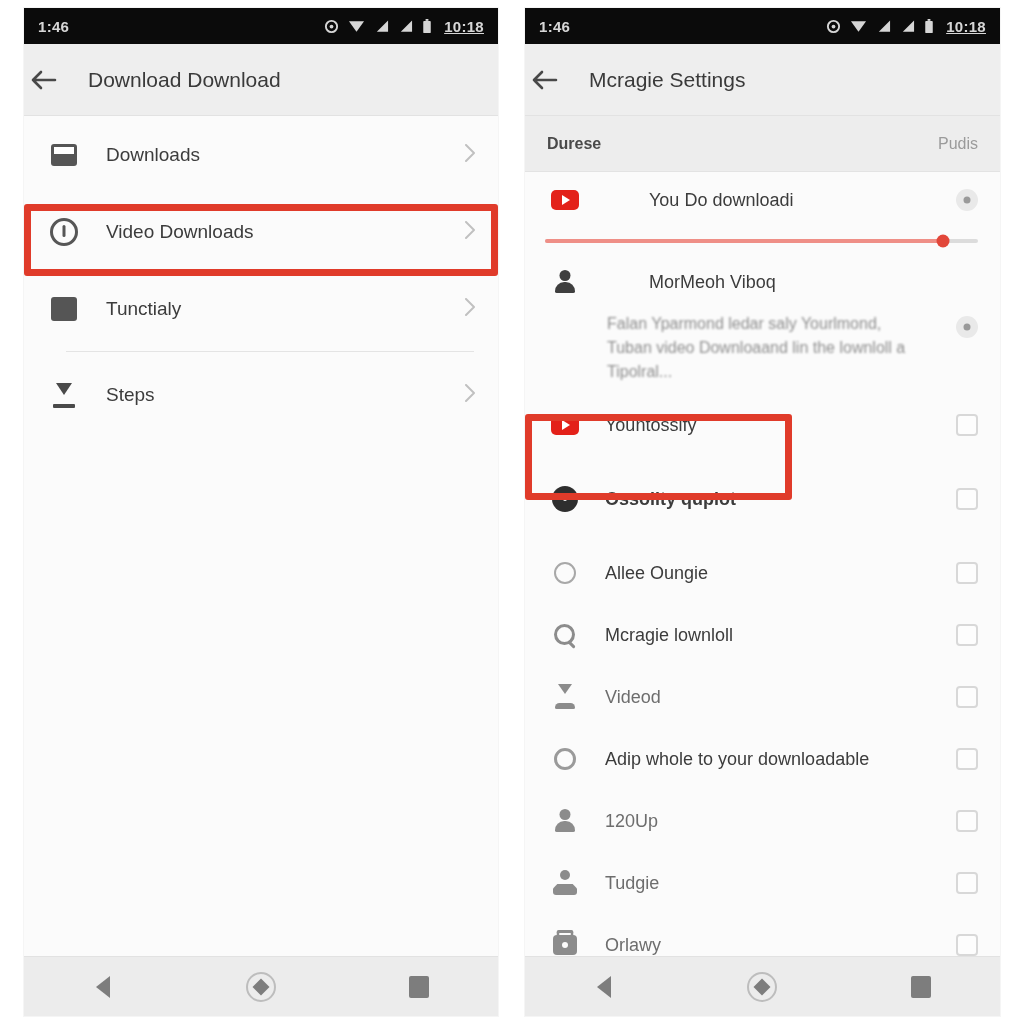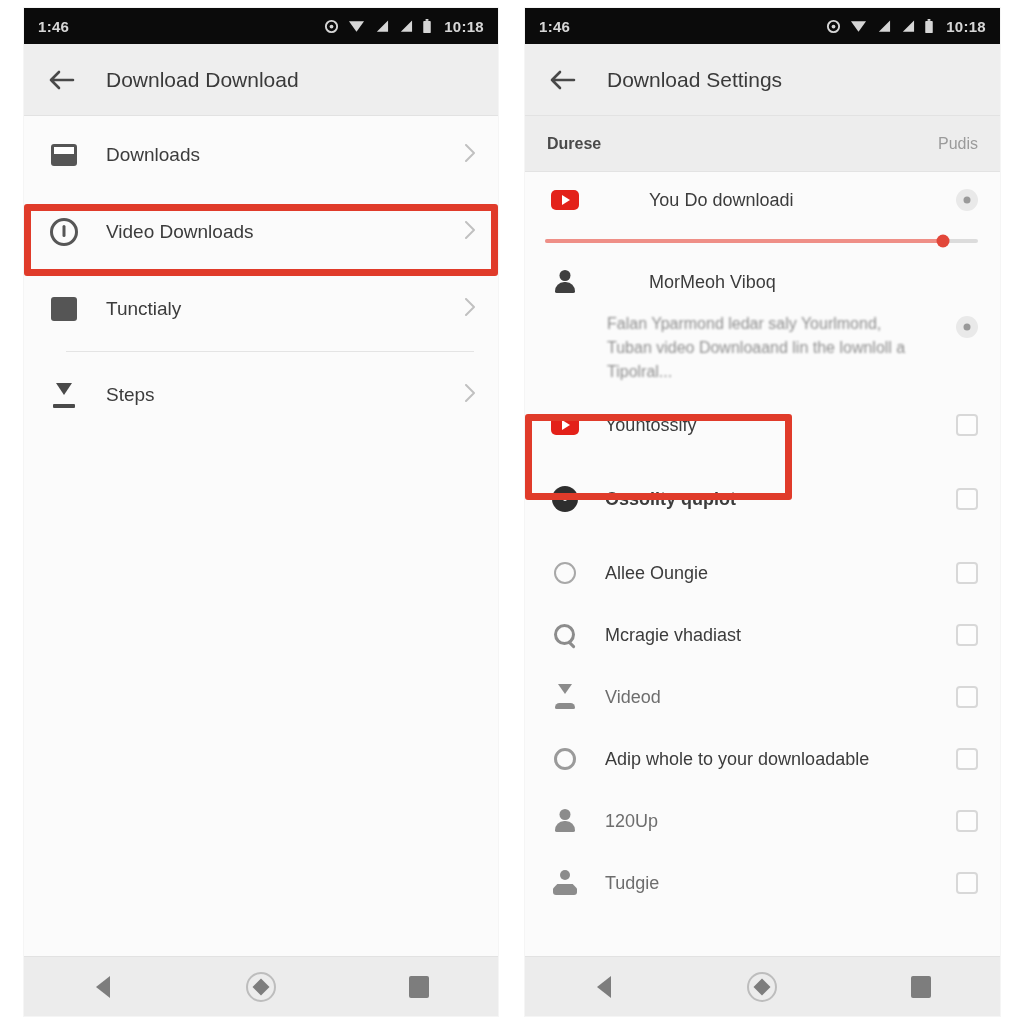--- a/index.html
+++ b/index.html
@@ -38,31 +38,31 @@
     font-size: 15px;
     letter-spacing: .3px;
     flex: 0 0 auto;
   }
   .sb-left { font-weight: 600; opacity: .92; }
   .sb-right {
     margin-left: auto;
     display: flex;
     align-items: center;
     gap: 9px;
+    text-decoration: underline;
   }
   .sb-ic { display: block; opacity: .92; }
   .sb-time { font-size: 15px; font-weight: 600; opacity: .92; margin-left: 3px; }
 
   
   .appbar {
     height: 72px;
     background: #eeeeee;
     display: flex;
     align-items: center;
-    padding-left: 18px;
     flex: 0 0 auto;
     border-bottom: 1px solid #e2e2e2;
   }
   .back-arrow {
     width: 40px; height: 40px;
     display: flex; align-items: center; justify-content: center;
     flex: 0 0 auto;
   }
   .appbar-title {
     font-size: 21px;
@@ -453,21 +453,21 @@
         <span class="sb-time">10:18</span>
       </span>
     </div>
 
     <div class="appbar">
       <span class="back-arrow">
         <svg width="26" height="20" viewBox="0 0 26 20">
             <path d="M10 2 L2 10 L10 18 M2 10 L24 10" fill="none" stroke="#484848" stroke-width="2.6" stroke-linecap="round" stroke-linejoin="round"></path>
           </svg>
       </span>
-      <span class="appbar-title">Download Settings</span>
+      <span class="appbar-title">Mcragie Settings</span>
     </div>
 
     <div class="section">
       <span class="section-left">Durese</span>
       <span class="section-right">Pudis</span>
     </div>
 
     <div class="list">
 
       <div class="row rrow tall">
@@ -516,21 +516,21 @@
             <span class="ic-ring thin"></span>
           </span>
         <span class="rlabel">Allee Oungie</span>
         <span class="checkbox"></span>
       </div>
 
       <div class="row rrow">
         <span class="row-ico">
             <span class="ic-search"></span>
           </span>
-        <span class="rlabel">Mcragie vhadiast</span>
+        <span class="rlabel">Mcragie lownloll</span>
         <span class="checkbox"></span>
       </div>
 
       <div class="row rrow">
         <span class="row-ico">
             <span class="ic-dlperson"></span>
           </span>
         <span class="rlabel muted">Videod</span>
         <span class="checkbox"></span>
       </div>
@@ -552,20 +552,27 @@
       </div>
 
       <div class="row rrow">
         <span class="row-ico">
             <span class="ic-group"></span>
           </span>
         <span class="rlabel muted">Tudgie</span>
         <span class="checkbox"></span>
       </div>
 
+      <div class="row rrow">
+        <span class="row-ico">
+            <span class="ic-briefcase"></span>
+          </span>
+        <span class="rlabel muted">Orlawy</span>
+        <span class="checkbox"></span>
+      </div>
 
     </div>
 
     <div class="navbar">
       <span class="nav-btn">
           <span class="nav-back"></span>
         </span>
       <span class="nav-btn">
           <span class="nav-home">
             <i></i>

